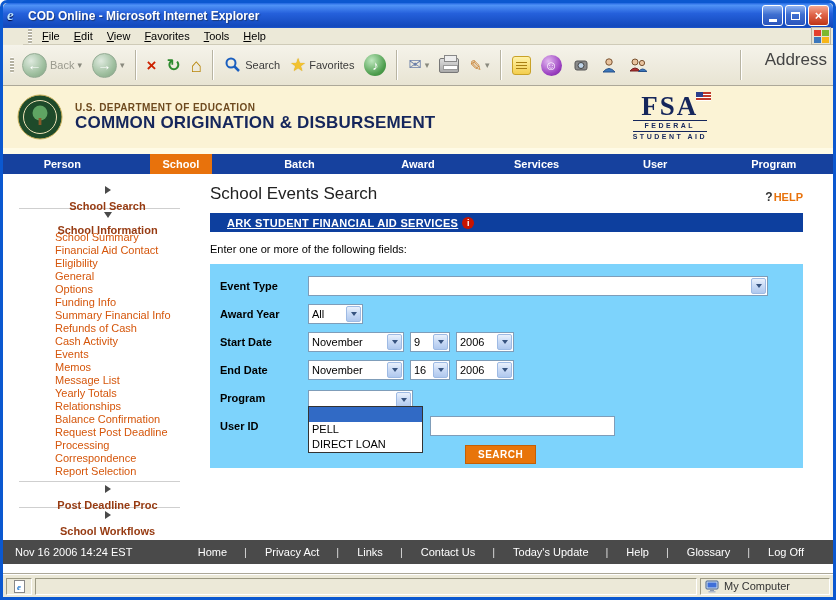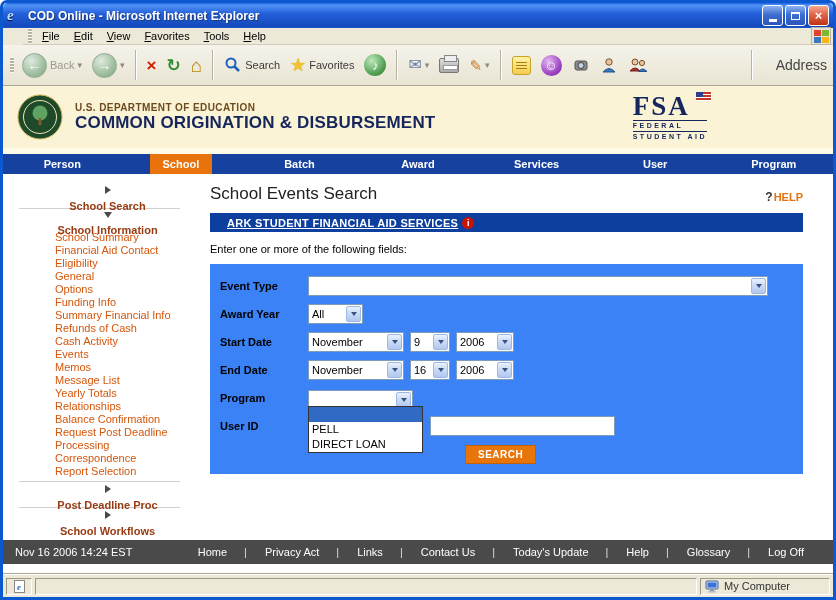--- a/index.html
+++ b/index.html
@@ -43,30 +43,30 @@
   .g-mail { color:#6B7FA8; font-size:16px; }
   .g-pencil { color:#C77F2E; font-size:15px; }
   .g-smiley { color:#fff; font-size:13px; }
   .mediaball { width:22px; height:22px; border-radius:50%; background:radial-gradient(circle at 35% 30%,#BFE8BF,#4E9E4E 65%,#2F7F2F); display:flex; align-items:center; justify-content:center; }
   .purpleball { width:21px; height:21px; border-radius:50%; background:radial-gradient(circle at 35% 30%,#E2B8F0,#9A3FC0 65%,#6E2390); display:flex; align-items:center; justify-content:center; }
   .yellownote { width:19px; height:19px; border-radius:3px; background:linear-gradient(180deg,#FFF2A8,#F3CE4E); border:1px solid #C9A227; display:flex; flex-direction:column; justify-content:center; gap:2px; padding:0 3px; }
   .yellownote i { display:block; height:1px; background:#A97F12; }
   .printbody { width:20px; height:15px; background:linear-gradient(180deg,#DDD,#AAA); border:1px solid #777; border-radius:2px; position:relative; }
   .printbody::before { content:""; position:absolute; left:4px; top:-4px; width:11px; height:5px; background:#EEE; border:1px solid #888; }
   .printbody::after { content:""; position:absolute; left:3px; bottom:2px; width:13px; height:3px; background:#fff; border:1px solid #999; }
-  .addr { margin-left:auto; display:flex; align-items:center; gap:18px; font-size:14px; color:#444; padding-right:2px; }
+  .addr { margin-left:auto; display:flex; align-items:flex-start; gap:18px; font-size:17px; color:#444; padding-right:2px; }
 
   
   .viewport { flex:1 1 auto; background:#fff; display:flex; flex-direction:column; overflow:hidden; }
 
   .banner { height:62px; background:#FBF3D5; display:flex; align-items:center; padding:0 14px; flex:0 0 auto; }
   .seal { flex:0 0 auto; margin-right:12px; }
   .banner-text .agency { font-size:10px; font-weight:bold; color:#6E4A1F; letter-spacing:.4px; }
   .banner-text .system { font-size:17px; font-weight:bold; color:#15265C; letter-spacing:.2px; }
-  .fsa { margin-left:auto; margin-right:112px; text-align:left; color:#15265C; position:relative; }
+  .fsa { margin-left:auto; margin-right:112px; text-align:center; color:#15265C; position:relative; }
   .fsa .fsa-big { font:bold 27px "Liberation Serif","DejaVu Serif",serif; letter-spacing:2px; line-height:26px; }
   .fsa .flag { position:absolute; top:-1px; right:-4px; width:15px; height:9px; background:repeating-linear-gradient(180deg,#C0392B 0 1.5px,#fff 1.5px 3px); }
   .fsa .flag::before { content:""; position:absolute; left:0; top:0; width:7px; height:5px; background:#2B3F8C; }
   .fsa .rule { height:1px; background:#15265C; margin:1px 0; }
   .fsa .fsa-sub { font-size:7px; font-weight:bold; letter-spacing:2.5px; line-height:8px; }
   .banner-strip { height:6px; background:#FFFBE6; flex:0 0 auto; }
 
   .navbar { height:20px; background:#16419E; display:flex; flex:0 0 auto; }
   .nav-tab { flex:1; display:flex; align-items:center; justify-content:center; color:#fff; font-size:11px; font-weight:bold;text-align:center; }
   .nav-tab .pill { padding:3px 13px; }
@@ -87,21 +87,21 @@
   .main { flex:1; padding:10px 30px 0 12px; overflow:hidden; }
   .main-head { display:flex; align-items:flex-end; justify-content:space-between; }
   .page-title { font-size:17px; color:#222; }
   .help-link { font-size:11px; font-weight:bold; color:#E8720C; display:flex; align-items:center; gap:1px; }
   .help-q { color:#333; font-size:12px; font-weight:bold; }
   .school-bar { margin-top:9px; height:19px; background:#0D3F9E; display:flex; align-items:center; padding:0 5px; gap:4px; }
   .school-link { color:#fff; font-size:11px; font-weight:bold; text-decoration:underline; letter-spacing:.3px;margin-left:12px; }
   .info-icon { width:12px; height:12px; border-radius:50%; background:#C81400; color:#fff; font:bold 9px/12px "Liberation Sans",sans-serif; text-align:center; }
   .instruction { font-size:11px; color:#000; margin:11px 0 9px; }
 
-  .formbox { background:#3b82f6; padding:12px 10px 10px 10px; width:100%; }
+  .formbox { background:#7dd3fc; padding:12px 10px 4px 10px; width:100%; }
   .frow { display:flex; align-items:center; height:20px; margin-bottom:8px; position:relative; }
   .flabel { width:88px; font-size:11px; font-weight:bold; color:#000; flex:0 0 auto; }
   .sel { display:inline-flex; align-items:center; height:20px; background:#fff; border:1px solid #7F9DB9; padding-left:3px; font-size:11px; color:#000; }
   .sel .v { flex:1; overflow:hidden; white-space:nowrap; }
   .selbtn { width:15px; height:16px; margin:0 1px; border-radius:2px; border:1px solid #9EBAE4; background:linear-gradient(180deg,#EAF1FC,#CBDCF6 45%,#AFC8EE); display:flex; align-items:center; justify-content:center; flex:0 0 auto; }
   .selbtn::after { content:""; border-left:3px solid transparent; border-right:3px solid transparent; border-top:4px solid #37537F; }
   .gap6 { width:6px; }
   .textinput { height:20px; width:185px; border:1px solid #7F9DB9; font-size:11px; padding:0 3px; font-family:"Liberation Sans",sans-serif; }
   .listwrap { position:relative; display:inline-block; }
   .listbox { position:absolute; top:20px; left:0; width:115px; background:#fff; border:1px solid #333; z-index:5; }

